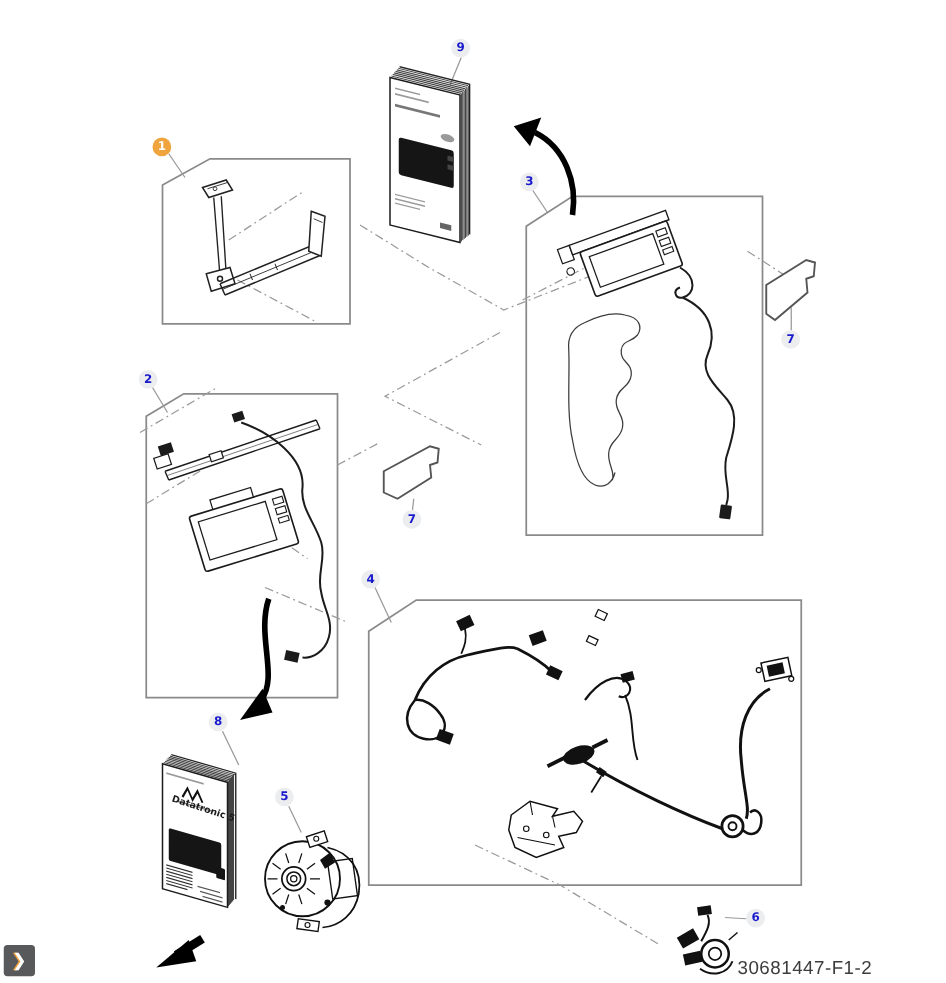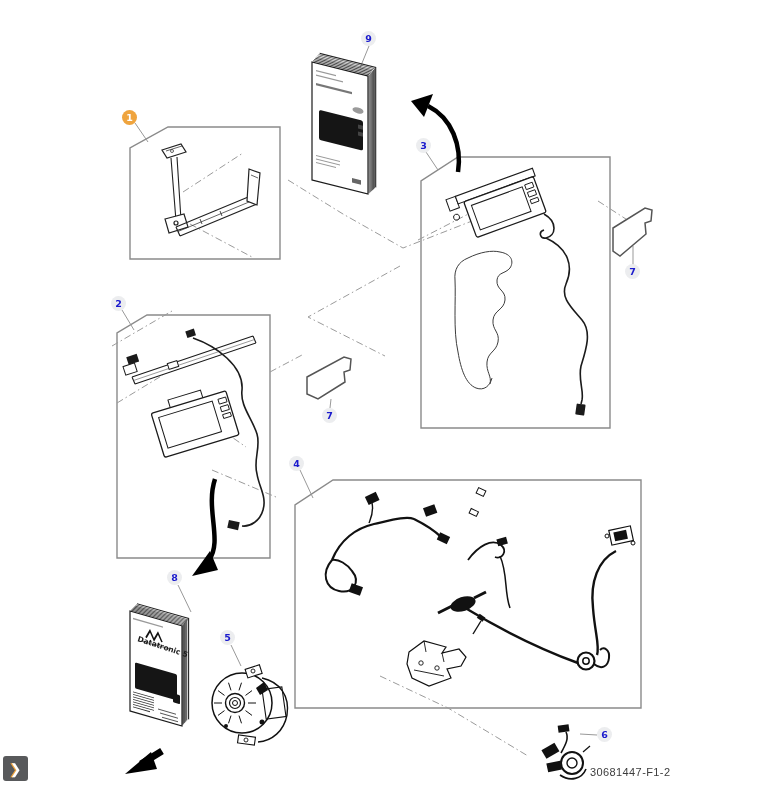--- a/index.html
+++ b/index.html
@@ -6,21 +6,21 @@
   .page{position:relative;width:757px;height:786px;background:#ffffff;overflow:hidden;
         font-family:"Liberation Sans", sans-serif;}
   svg{position:absolute;left:0;top:0;}
   .callout{position:absolute;width:15px;height:15px;border-radius:50%;
            background:#ECEDEF;color:#1A1ACD;
            font:bold 9.5px "DejaVu Sans", sans-serif;
            display:flex;align-items:center;justify-content:center;
            letter-spacing:0;cursor:pointer;user-select:none;}
   .callout.orange{background:#EFA43E;color:#ffffff;}
   .fig-code{position:absolute;left:590px;top:766px;width:160px;
-            font-size:11px;color:#3d3d3d;letter-spacing:0.4px;}
+            font-size:15px;color:#3d3d3d;letter-spacing:0.4px;}
   .nav-btn{position:absolute;left:3px;top:756px;width:25px;height:25px;
            background:#58595B;border-radius:3px;cursor:pointer;}
   .nav-btn .chev{position:absolute;left:0;top:0;width:100%;height:100%;
            display:flex;align-items:center;justify-content:center;
            font:bold 14px "DejaVu Sans", sans-serif;line-height:1;}
   .nav-btn .chev.back{color:#EFA43E;transform:translateX(-1.5px);}
   .nav-btn .chev.front{color:#ffffff;}
 </style>
 </head>
 <body>

